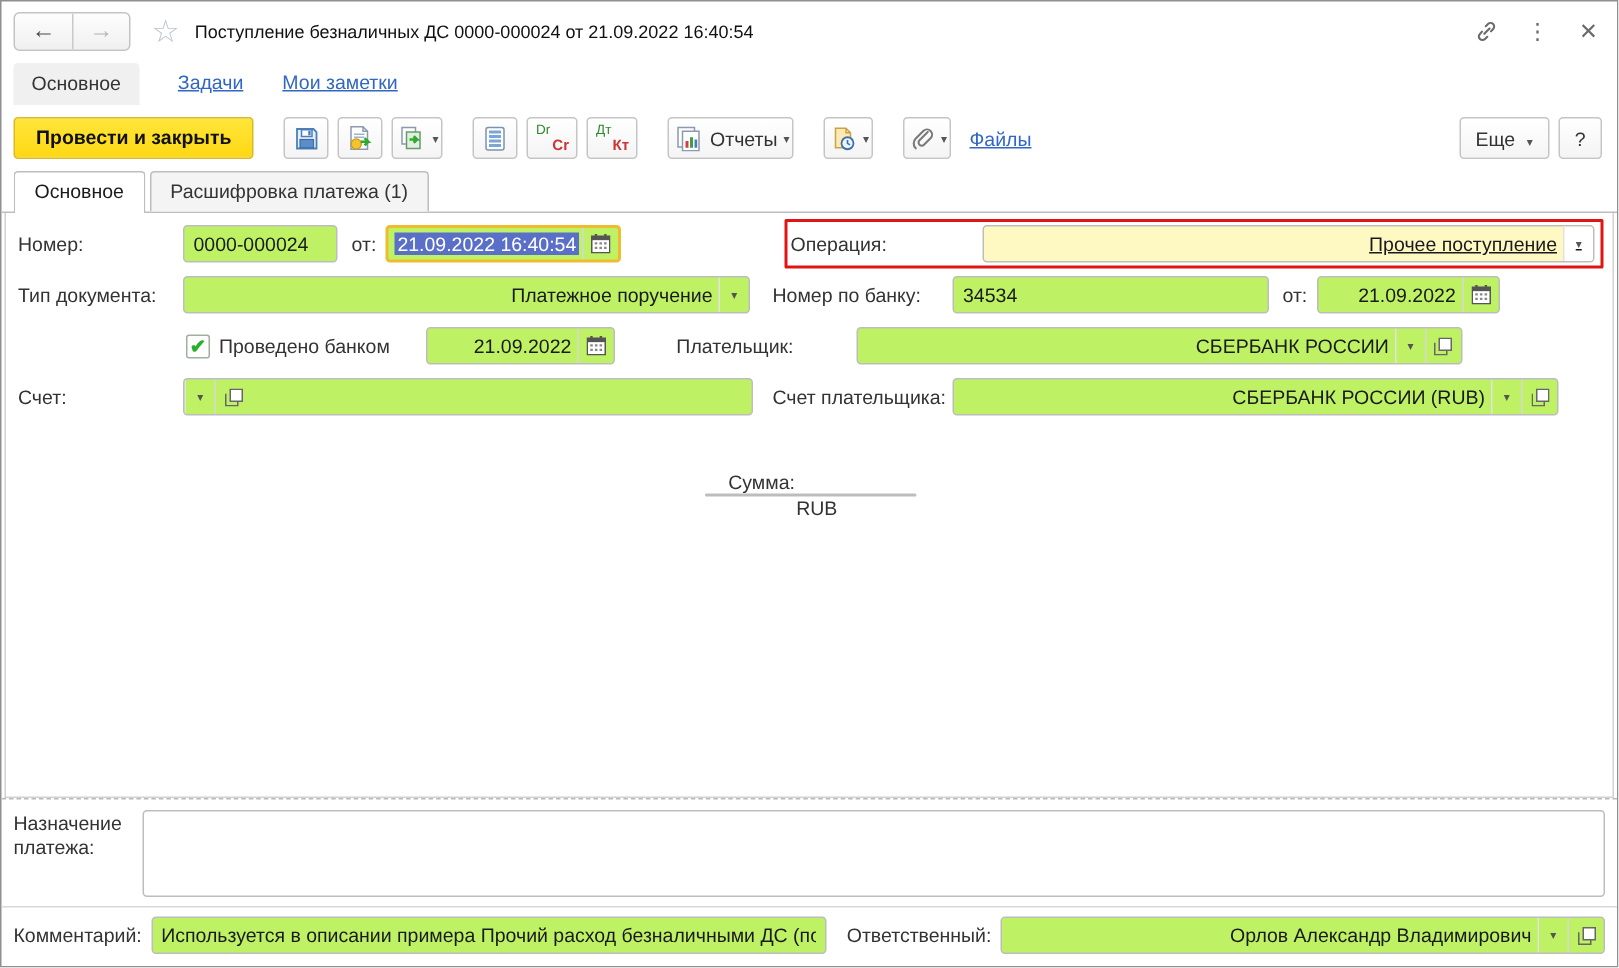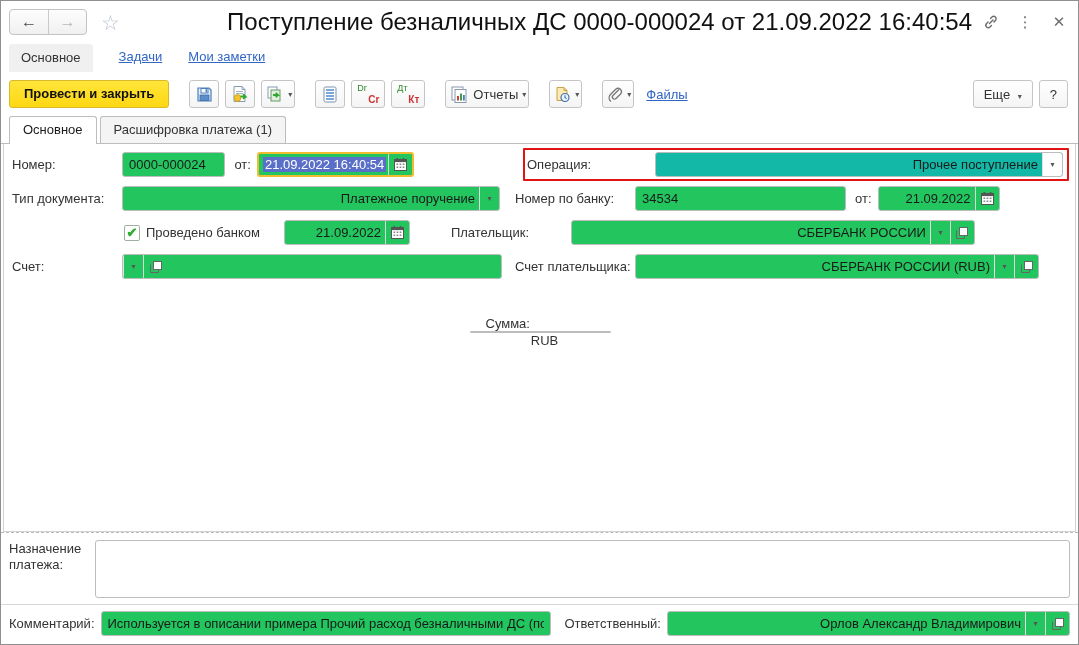--- a/index.html
+++ b/index.html
@@ -8,21 +8,21 @@
   .window { width:1079px; height:645px; border:1px solid #8f8f8f; background:#fff; display:flex; flex-direction:column; }
 
   
   .titlebar { display:flex; align-items:center; padding:7px 10px 4px 8px; }
   .histgroup { display:flex; border:1px solid #c3c3c3; border-radius:4px; background:linear-gradient(#fdfdfd,#f0f0f0); overflow:hidden; }
   .histbtn { width:38px; height:24px; display:flex; align-items:center; justify-content:center; font-size:16px; cursor:pointer; }
   .histbtn + .histbtn { border-left:1px solid #c9c9c9; }
   .histbtn.back { color:#4a4a4a; }
   .histbtn.fwd { color:#b5b5b5; }
   .star { color:#b9c4cf; font-size:21px; margin:0 10px 0 14px; line-height:1; }
-  .wtitle { font-size:24px; color:#111; white-space:nowrap; overflow:hidden; flex:1;text-align:right; }
+  .wtitle { font-size:12px; color:#111; white-space:nowrap; overflow:hidden; flex:1; }
   .titlebar-right { display:flex; align-items:center; gap:16px; margin-left:10px; color:#707070; }
   .tb-ico { width:18px; height:18px; display:flex; align-items:center; justify-content:center; cursor:pointer; font-size:15px; color:#6b6b6b; }
 
   
   .navrow { display:flex; align-items:flex-end; gap:26px; padding:2px 10px 0 8px; height:32px; }
   .nav-current { background:#f0f0f0; border-radius:3px 3px 0 0; padding:6px 12px 7px; color:#333; }
   .nav-link { color:#3166c5; text-decoration:underline; padding-bottom:8px; cursor:pointer; }
 
   
   .toolbar { display:flex; align-items:center; padding:8px 10px 8px 8px; gap:6px; }
@@ -44,29 +44,29 @@
   .tab.active { background:#fff; position:relative; top:1px; padding-bottom:7px; }
   .tab.inactive { background:#f4f4f4; color:#333; }
 
   
   .form-panel { flex:1; margin:0 2px; border:1px solid #d2d2d2; border-top:none; padding:8px 6px 0 8px; background:#fff; position:relative; }
   .frow { display:flex; align-items:center; margin-bottom:9px; height:25px; }
   .lbl { color:#333; }
   .lblL { width:110px; flex:none; }
   .lblR { width:120px; flex:none; }
   .rcol { margin-left:387px; display:flex; align-items:center; }
-  .field { display:flex; align-items:center; border:1px solid #bdbdbd; border-radius:3px; height:25px; background:#22c55e; overflow:hidden; }
+  .field { display:flex; align-items:center; border:1px solid #bdbdbd; border-radius:3px; height:25px; background:#bef264; overflow:hidden; }
   .field input { border:none; outline:none; height:100%; width:100%; padding:0 6px; font-family:"Liberation Sans",sans-serif; font-size:13px; color:#1a1a1a; background:transparent; }
   .fval { padding:0 4px; white-space:nowrap; overflow:hidden; flex:1;text-align:right; }
   .dd { width:20px; flex:none; text-align:center; font-size:8px; color:#555; border-left:1px solid #e2e2e2; align-self:stretch; display:flex; align-items:center; justify-content:center; cursor:pointer; }
   .seg { width:24px; flex:none; align-self:stretch; display:flex; align-items:center; justify-content:center; border-left:1px solid #d7d7d7; cursor:pointer; }
   .datefield .fval { flex:1; }
   .focused { border:2px solid #efbb2f; }
   .selblue { background:#5a6fc8; color:#fff; padding:1px 2px; }
-  .cream { background:#14b8a6; }
+  .cream { background:#fef9c3;text-decoration:underline; }
   .red-annot { border:2px solid #e11414; border-radius:1px; padding:2px 4px 2px 2px; display:flex; align-items:center; margin-left:-4px;gap:12px; }
   .checkbox { width:16px; height:16px; border:1px solid #9fb0a0; border-radius:2px; background:#fff; display:inline-flex; align-items:center; justify-content:center; color:#2bae2b; font-size:13px; font-weight:bold; margin-right:6px; cursor:pointer; }
   .amount-val { text-align:right; }
   .rub { margin-left:8px; color:#333; }
   .uip-btn { width:31px; height:26px; margin-left:7px; background:linear-gradient(#ffffff,#f2f2f2); border:1px solid #bdbdbd; border-radius:3px; display:flex; align-items:center; justify-content:center; cursor:pointer; }
 
   
   .purpose { border-top:1px dashed #b9b9b9; padding:7px 8px 6px; display:flex; }
   .purpose .plbl { width:86px; flex:none; color:#333; line-height:1.25; padding-top:1px; }
   .purpose textarea { flex:1; height:58px; border:1px solid #bdbdbd; border-radius:3px; resize:none; outline:none; font-family:"Liberation Sans",sans-serif; font-size:13px; padding:3px 6px; }

